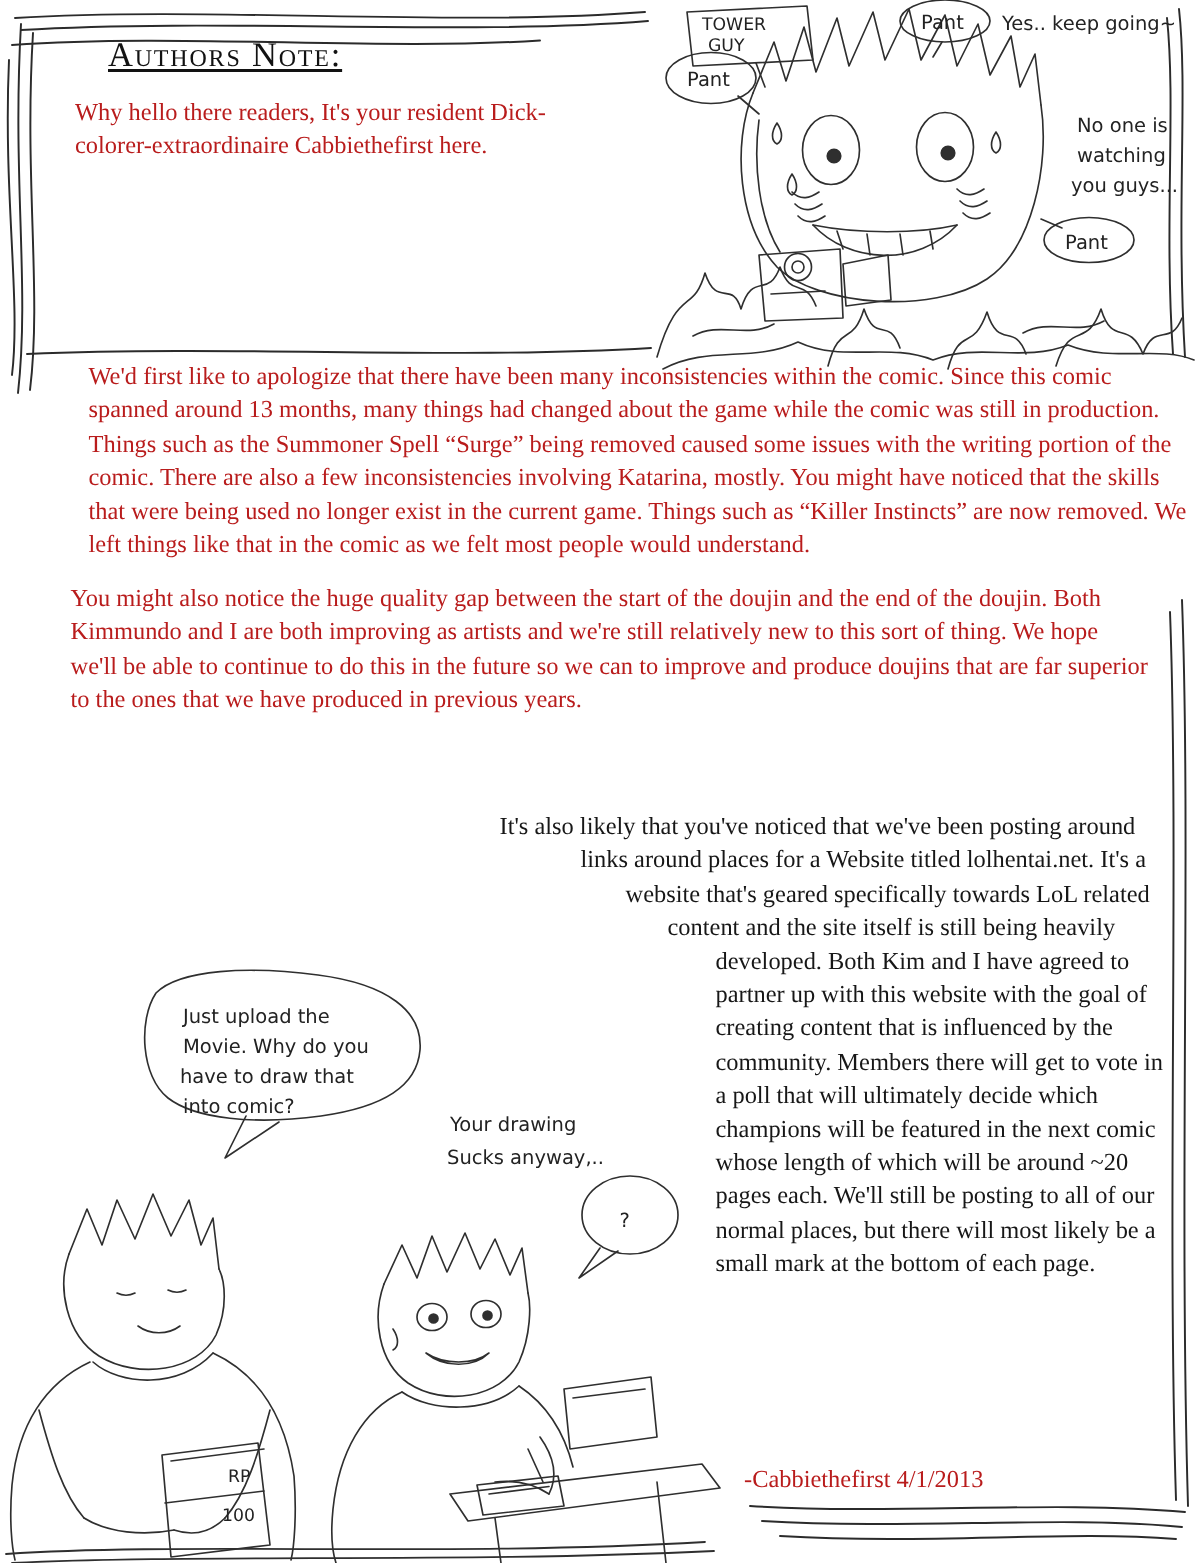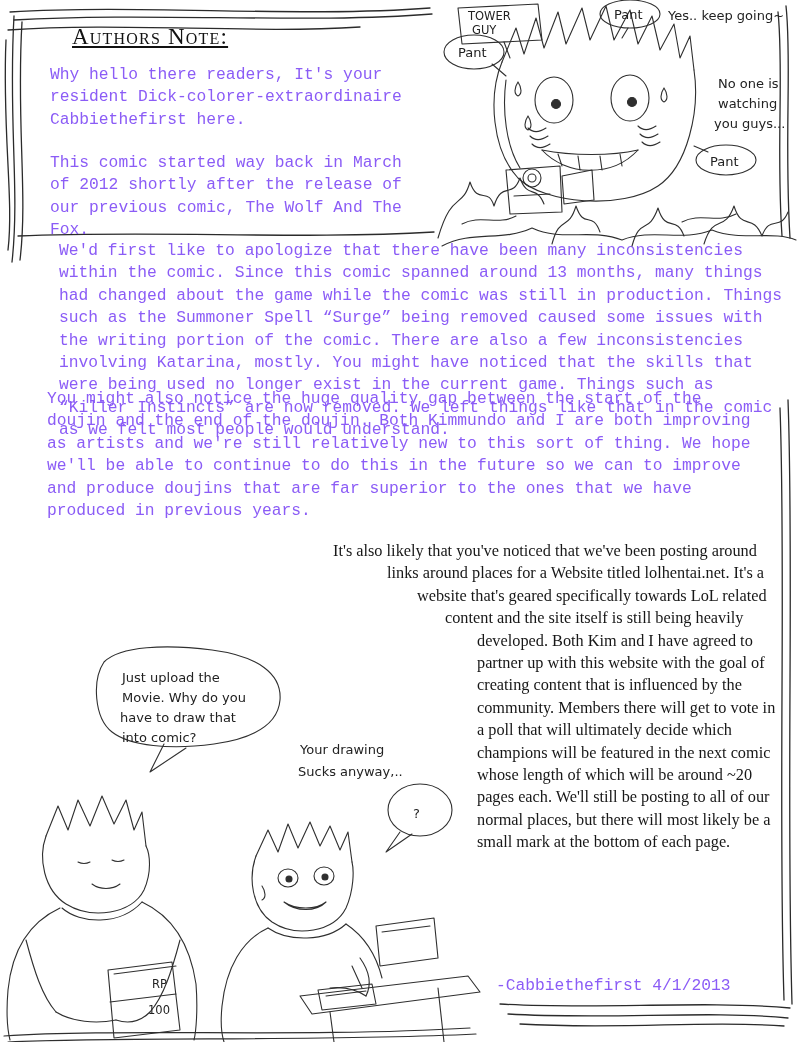--- a/index.html
+++ b/index.html
@@ -41,22 +41,22 @@
     font-family: "Liberation Serif", serif;
     color: #121212;
     text-decoration: underline;
   }
 
   
   .para {
     position: absolute;
     font-size: 16.3px;
     line-height: 22.4px;
-    color: #8b5cf6;
-    font-family: Liberation Mono, monospace;
+    color: #b91c1c;
+    font-family: Liberation Serif, serif;
     white-space: pre-wrap;
   }
 
   #p-intro   { left: 50px; top: 64px;  width: 360px; }
   #p-started { left: 50px; top: 152px; width: 380px; }
   #p-apology { left: 59px; top: 240px; width: 732px; }
   #p-gap     { left: 47px; top: 388px; width: 720px; }
 
   .wrap-block {
     position: absolute;
@@ -150,21 +150,20 @@
     <path d="M500 1004 C 600 1010, 700 1000, 790 1008"></path>
     <path d="M508 1014 C 610 1020, 706 1010, 788 1018"></path>
     <path d="M520 1024 C 620 1030, 710 1020, 784 1026"></path>
 
     <path d="M18 236 C 160 230, 300 240, 434 232"></path>
   </svg>
 
   <div class="title">Authors Note:</div>
 
   <div class="para" id="p-intro">Why hello there readers, It's your resident Dick-colorer-extraordinaire Cabbiethefirst here.</div>
-  <div class="para" id="p-started">This comic started way back in March of 2012 shortly after the release of our previous comic, The Wolf And The Fox.</div>
   <div class="para" id="p-apology">We'd first like to apologize that there have been many inconsistencies within the comic. Since this comic spanned around 13 months, many things had changed about the game while the comic was still in production. Things such as the Summoner Spell “Surge” being removed caused some issues with the writing portion of the comic. There are also a few inconsistencies involving Katarina, mostly. You might have noticed that the skills that were being used no longer exist in the current game. Things such as “Killer Instincts” are now removed. We left things like that in the comic as we felt most people would understand.</div>
   <div class="para" id="p-gap">You might also notice the huge quality gap between the start of the doujin and the end of the doujin. Both Kimmundo and I are both improving as artists and we're still relatively new to this sort of thing. We hope we'll be able to continue to do this in the future so we can to improve and produce doujins that are far superior to the ones that we have produced in previous years.</div>
 
   <div class="wrap-block">
     <div class="floater"></div>
     <p>It's also likely that you've noticed that we've been posting around links around places for a Website titled lolhentai.net. It's a website that's geared specifically towards LoL related content and the site itself is still being heavily developed. Both Kim and I have agreed to partner up with this website with the goal of creating content that is influenced by the community.  Members there will get to vote in a poll that will ultimately decide which champions will be featured in the next comic whose length of which will be around ~20 pages each. We'll still be posting to all of our normal places, but there will most likely be a small mark at the bottom of each page.</p>
   </div>
 
   <div class="para" id="p-signature">-Cabbiethefirst 4/1/2013</div>
 

